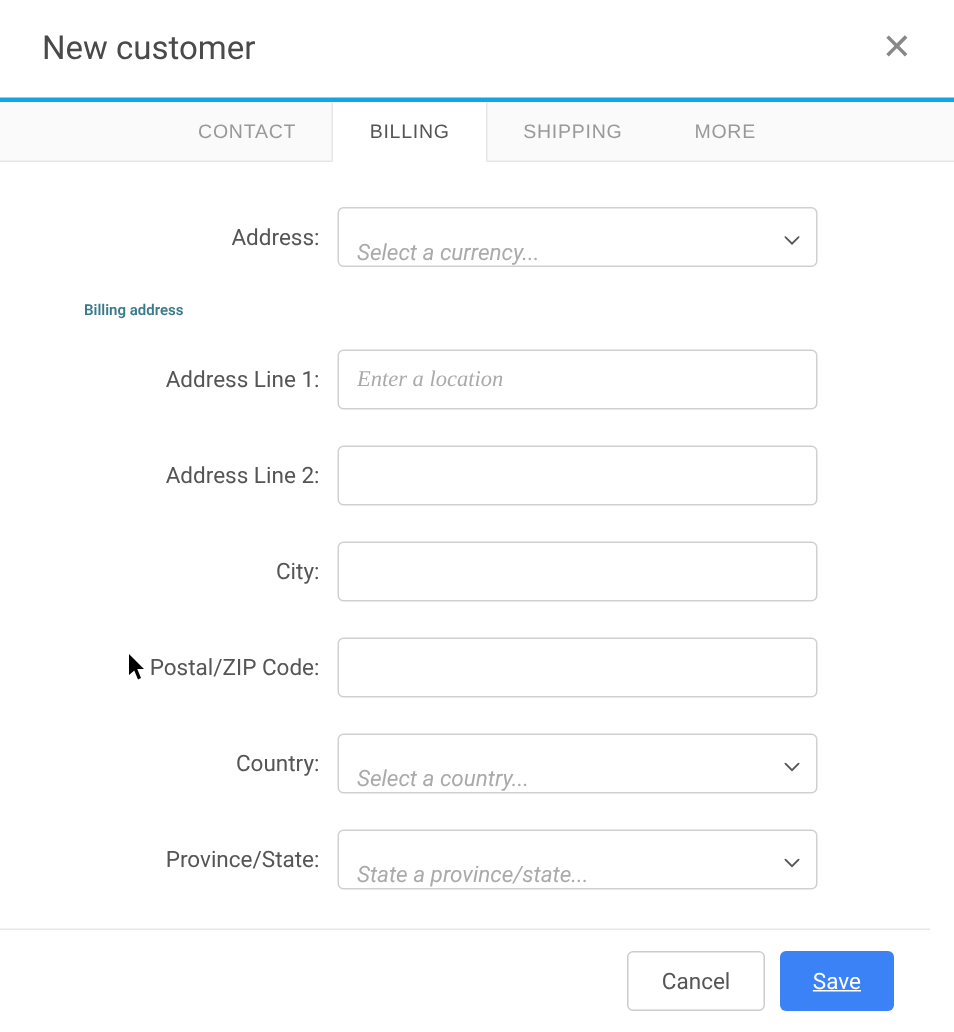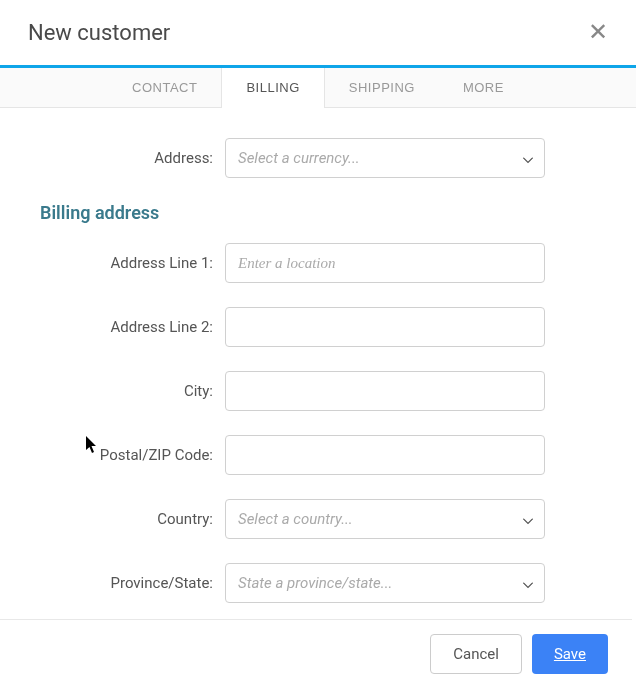--- a/index.html
+++ b/index.html
@@ -103,42 +103,42 @@
       width: 100%;
       height: 40px;
       border: 1px solid #d0d0d0;
       border-radius: 4px;
       padding: 0 32px 0 12px;
       font-size: 15px;
       color: #aaa;
       font-style: italic;
       background: #fff;
       display: flex;
-      align-items: center;
+      align-items: flex-end;
       cursor: pointer;
     }
     .select-caret {
       position: absolute;
       right: 12px;
       top: 50%;
       transform: translateY(-50%);
       color: #666;
       pointer-events: none;
     }
     .section-heading {
-      font-size: 18px;
+      font-size: 10px;
       font-weight: 600;
       color: #3a7a8c;
-      margin: 4px 0 20px 0;
+      margin: 4px 0 20px 16px;
     }
     .modal-footer {
       position: absolute;
       bottom: 0;
       left: 0;
-      right: 4px;
+      right: 16px;
       border-top: 1px solid #e8e8e8;
       padding: 14px 24px;
       display: flex;
       justify-content: flex-end;
       gap: 10px;
       background: #fff;
     }
     .btn {
       padding: 10px 22px;
       border-radius: 4px;

